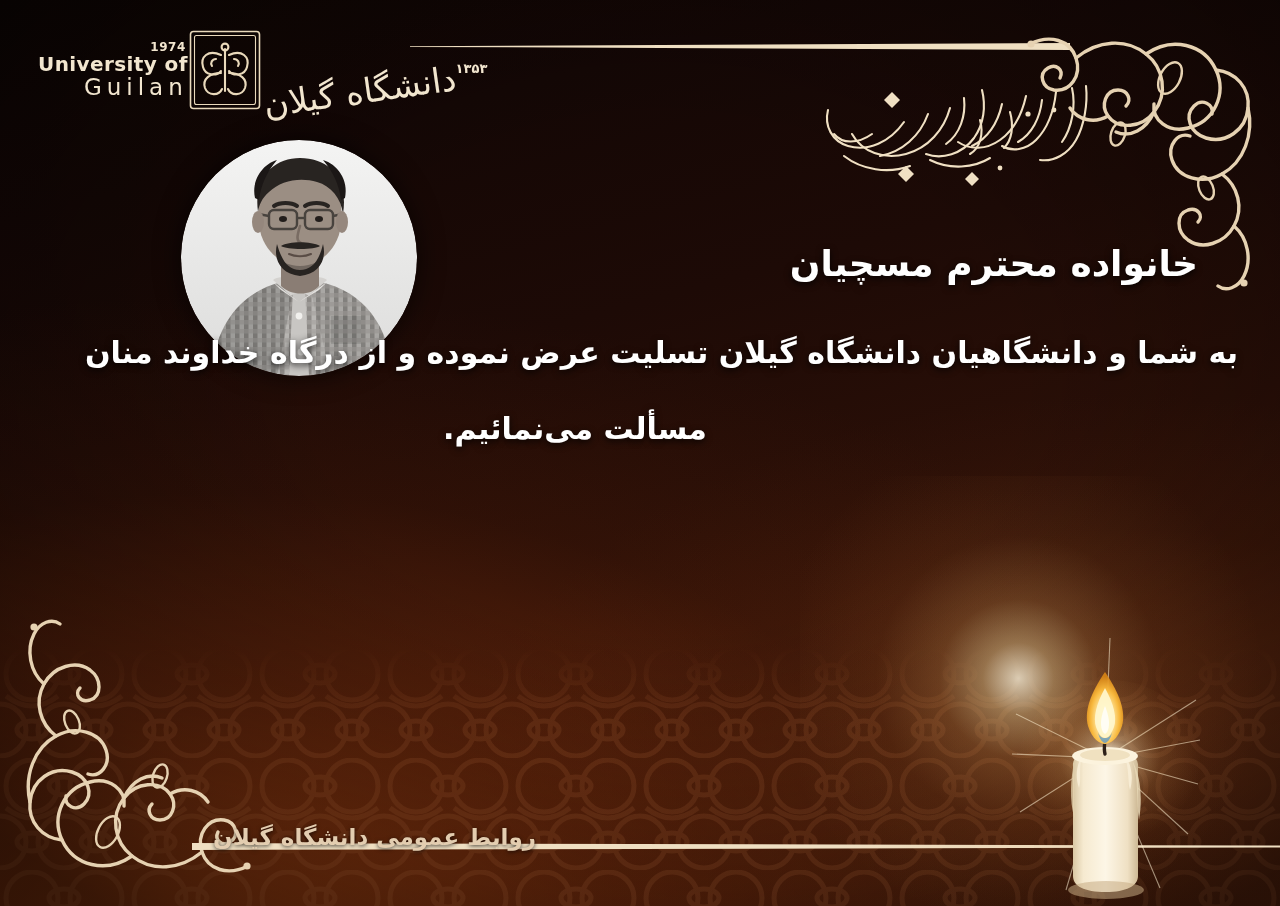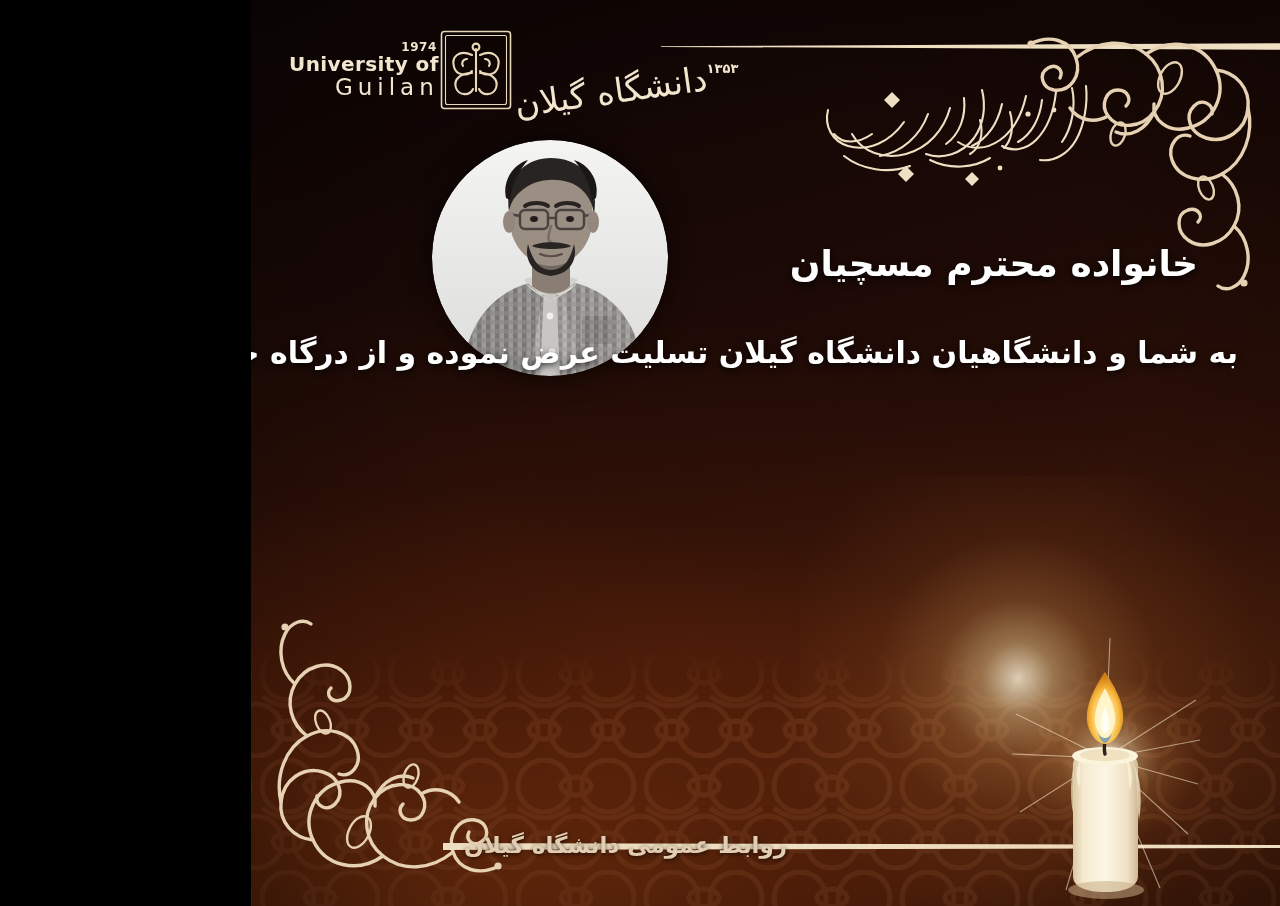--- a/index.html
+++ b/index.html
@@ -4,21 +4,21 @@
 <title>University of Guilan — Condolence Announcement</title>
 <style>
   html, body {
     margin: 0;
     padding: 0;
     background: #000;
   }
 
   .poster {
     position: relative;
-    width: 1029px;
+    width: 1280px;
     height: 906px;
     overflow: hidden;
     font-family: "DejaVu Sans", "Liberation Sans", sans-serif;
     
     background:
       radial-gradient(ellipse 1500px 900px at 18% 104%,
         rgba(196, 82, 20, 0.62) 0%,
         rgba(150, 58, 14, 0.40) 26%,
         rgba(88, 32, 8, 0.18) 50%,
         rgba(0,0,0,0) 72%),
@@ -227,21 +227,21 @@
   .body-line.l3 { padding-right: 4px; }
   .body-line.l4 {
     text-align: center;
     padding-right: 130px;
     margin-bottom: 0;
   }
 
   
   .footer-credit {
     position: absolute;
-    bottom: 48px;
+    bottom: 56px;
     left: 213px;
     color: #e3cdb0;
     font-size: 23px;
     font-weight: bold;
     direction: rtl;
     white-space: nowrap;
     text-shadow: 0 1px 4px rgba(0,0,0,0.7);
   }
 </style>
 </head>
@@ -518,17 +518,18 @@
 
     <path d="M95 36 C110 58 116 76 112 90 C108 103 100 108 95 108 C90 108 82 103 78 90 C74 76 80 58 95 36 Z" fill="url(#flameG)"></path>
     <path d="M95 52 C104 68 107 82 104 91 C101 99 98 102 95 102 C92 102 89 99 86 91 C83 82 86 68 95 52 Z" fill="#fff6cd" opacity="0.92"></path>
     <path d="M95 70 C99 80 100 88 98 94 C96 99 94 99 92 94 C90 88 91 80 95 70 Z" fill="#fffdf4"></path>
     <path d="M88 96 C90 104 100 104 102 96 C101 103 97 107 95 107 C93 107 89 103 88 96 Z" fill="#3f8fd8" opacity="0.65"></path>
   </svg>
 
   <div class="message">
     <div class="addressee">خانواده محترم مسچیان</div>
     <div class="body-line l2">به شما و دانشگاهیان دانشگاه گیلان تسلیت عرض نموده و از درگاه خداوند منان</div>
+    <div class="body-line l4">مسألت می‌نمائیم.</div>
   </div>
 
   <div class="footer-credit">روابط عمومی دانشگاه گیلان</div>
 
 </div>
 
 </body></html>

